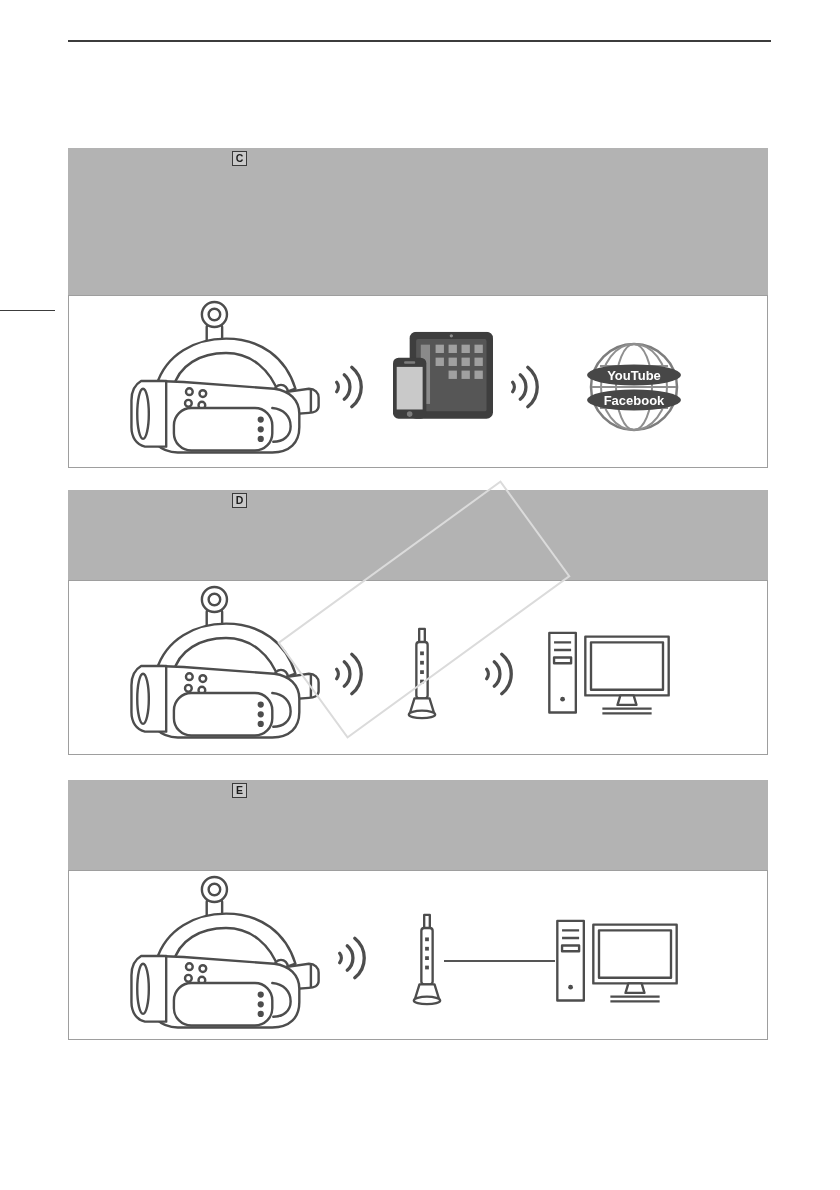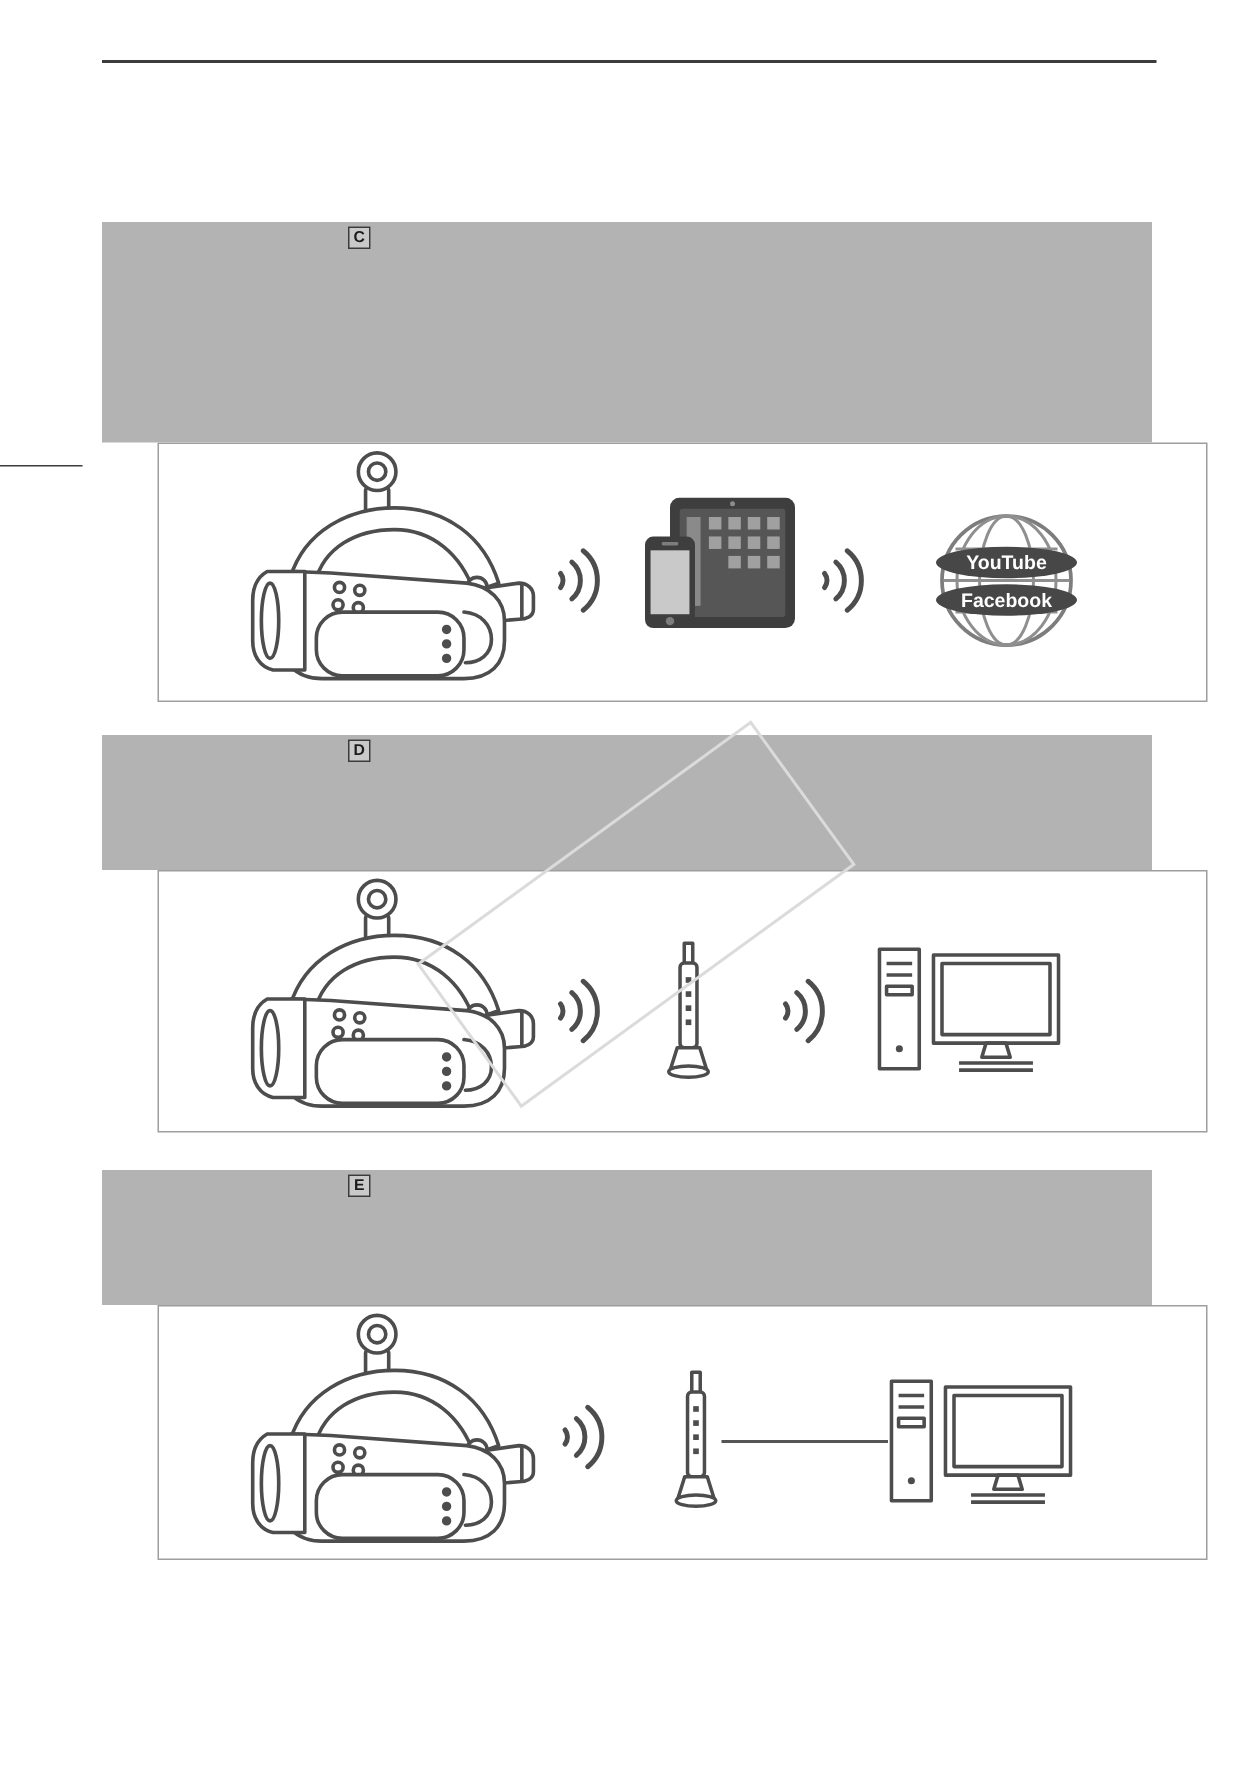--- a/index.html
+++ b/index.html
@@ -16,21 +16,21 @@
 
   .heading{position:relative;width:700px;background:#b3b3b3;}
   .block-c .heading{height:147px;}
   .block-d .heading{height:90px;}
   .block-e .heading{height:90px;}
 
   .badge{position:absolute;left:164px;top:3px;width:15px;height:15px;box-sizing:border-box;
          background:#c9c9c9;border:1px solid #3a3a3a;color:#1c1c1c;
          font-size:10.5px;font-weight:bold;line-height:13px;text-align:center;}
 
-  .figure{position:relative;width:700px;background:#ffffff;border:1px solid #9e9e9e;box-sizing:border-box;margin-left:37px;}
+  .figure{position:relative;width:700px;background:#ffffff;border:1px solid #9e9e9e;box-sizing:border-box;}
   .block-c .figure{height:173px;}
   .block-d .figure{height:175px;}
   .block-e .figure{height:170px;}
 
   .art{position:absolute;display:block;}
   .camcorder{left:58px;top:4px;width:198px;height:164px;}
   .wifi{width:34px;height:50px;}
   .fig-c .w1{left:262px;top:66px;}
   .fig-c .w2{left:438px;top:66px;}
   .fig-d .w1{left:262px;top:68px;}

